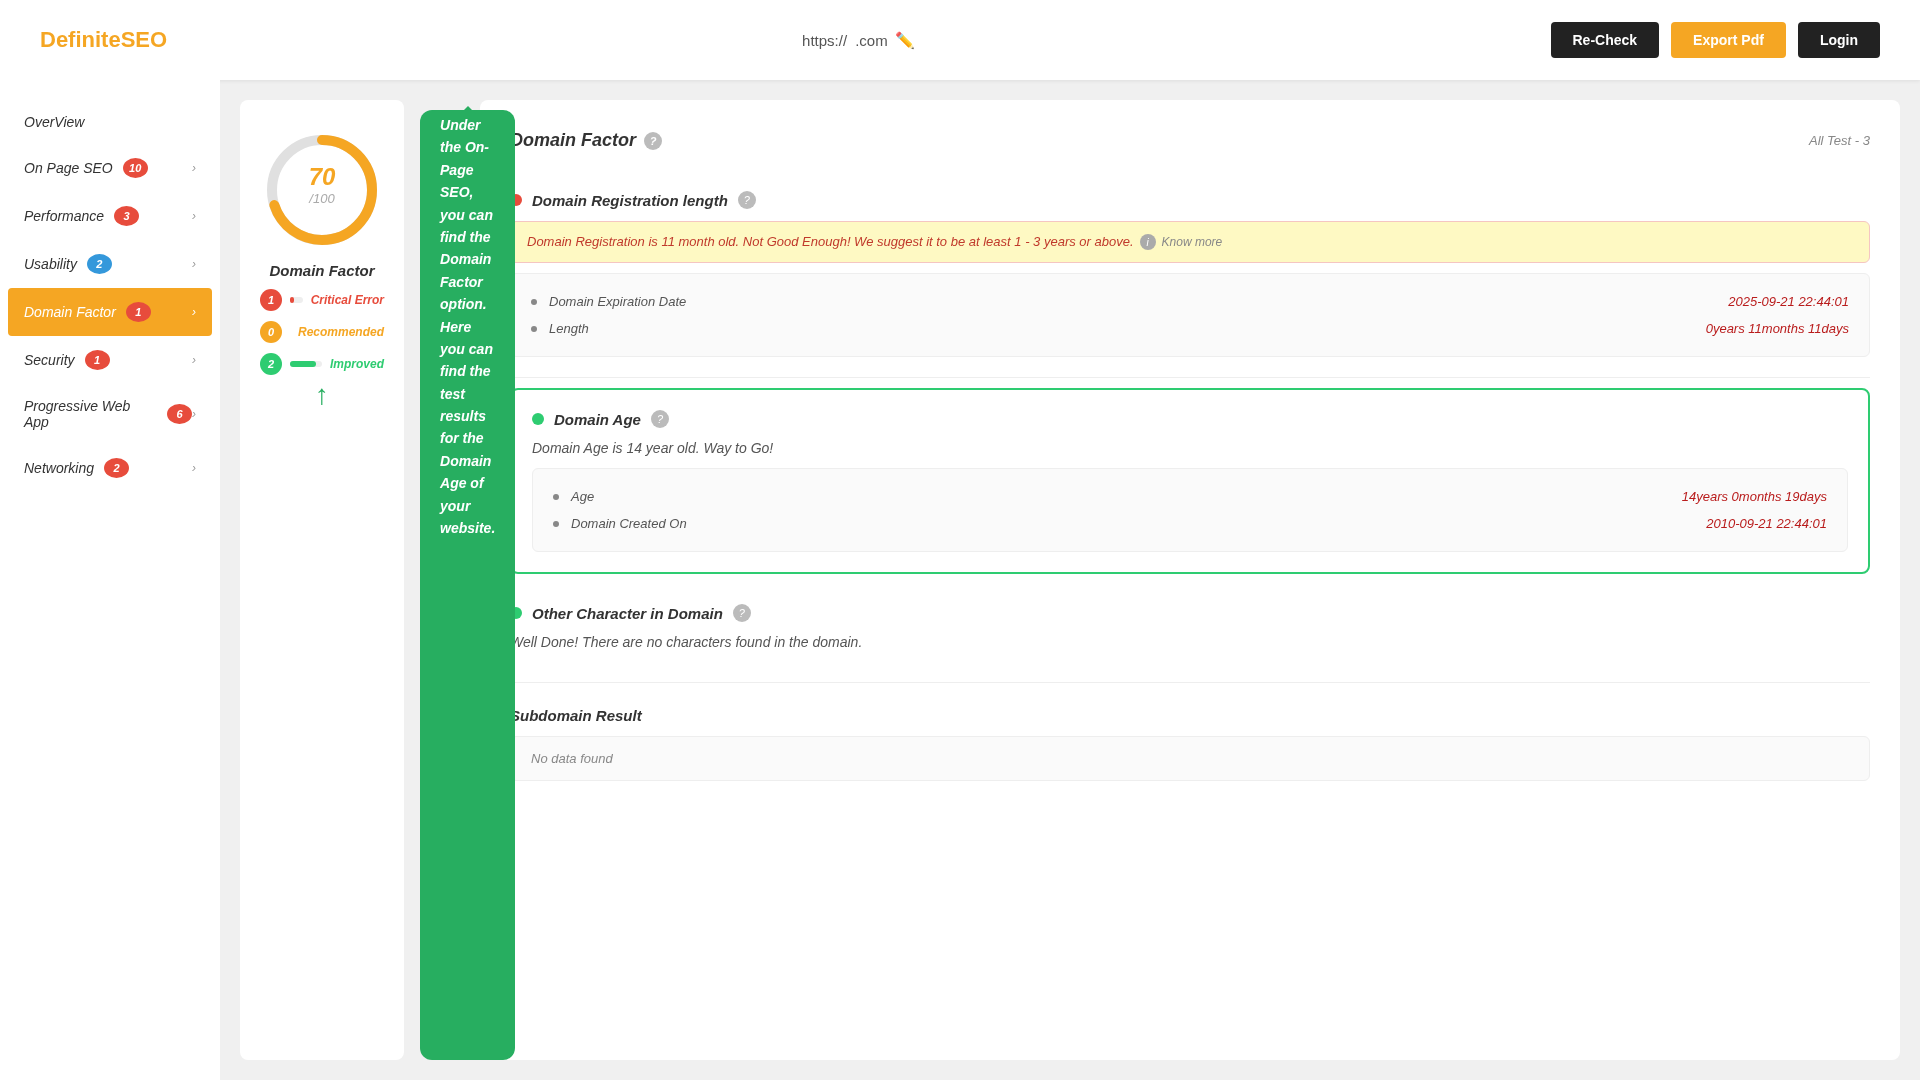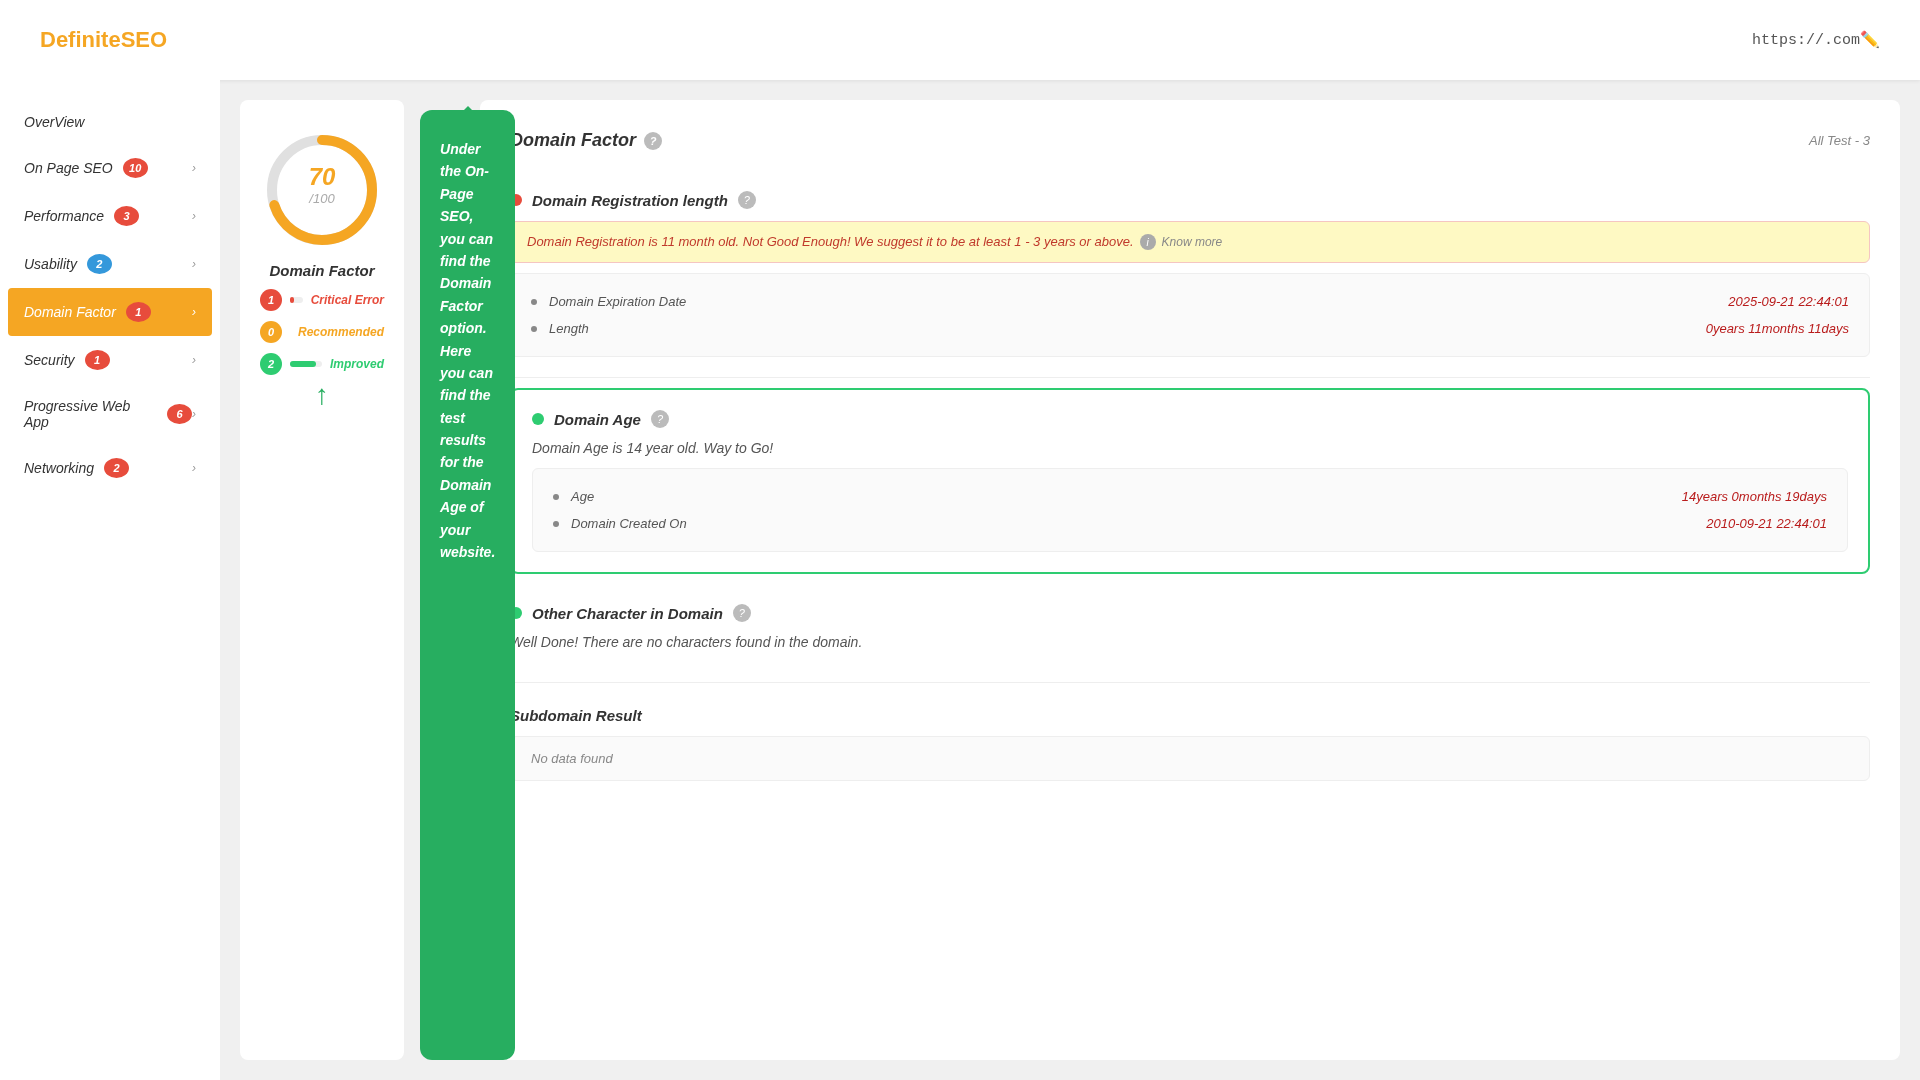--- a/index.html
+++ b/index.html
@@ -17,23 +17,23 @@
     }
     .logo {
       font-size: 22px;
       font-weight: bold;
       color: #222;
     }
     .logo span { color: #f5a623; }
     .header-center {
       display: flex;
       align-items: center;
+      gap: 8px;
       font-size: 15px;
       color: #555;
-      font-family: Liberation Mono, monospace;
     }
     .header-center .url-part { color: #555; }
     .edit-icon { cursor: pointer; color: #555; font-size: 16px; }
     .header-right { display: flex; gap: 12px; align-items: center; }
     .btn-recheck {
       background: #222;
       color: #fff;
       border: none;
       padding: 10px 22px;
       border-radius: 4px;
@@ -164,21 +164,21 @@
     .legend-bar.green { background: #2ecc71; width: 80%; }
     .legend-text { font-size: 12px; color: #f5a623; font-weight: bold; }
     .legend-text.red { color: #e74c3c; }
     .legend-text.green { color: #2ecc71; }
 
     
     .tooltip-box {
       background: #27ae60;
       color: #fff;
       border-radius: 12px;
-      padding: 28px 20px;
+      padding: 4px 20px;
       font-size: 14px;
       line-height: 1.6;
       font-weight: bold;
       margin-top: 10px;
       position: relative;
     }
     .tooltip-box::before {
       content: '';
       position: absolute;
       top: -12px;
@@ -319,20 +319,25 @@
 
 <div class="header">
   <div class="logo">
     <span>Definite</span><span style="color:#f5a623;">SEO</span>
   </div>
   <div class="header-center">
     <span class="url-part">https://</span>
     <span class="url-part">.com</span>
     <span class="edit-icon">✏️</span>
   </div>
+  <div class="header-right">
+    <button class="btn-recheck">Re-Check</button>
+    <button class="btn-export">Export Pdf</button>
+    <button class="btn-login">Login</button>
+  </div>
 </div>
 
 <div class="main-layout">
 
   <div class="sidebar">
 
     <div class="sidebar-item">
       <div class="sidebar-item-left">
         <span>OverView</span>
       </div>

